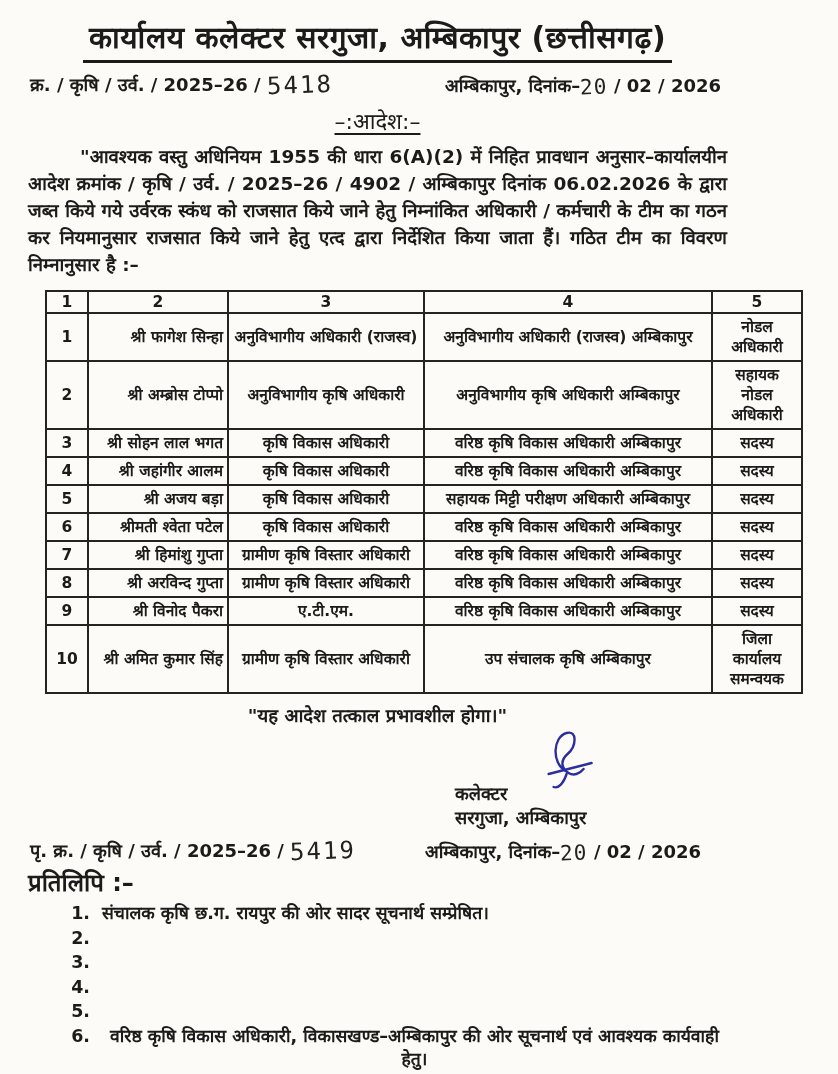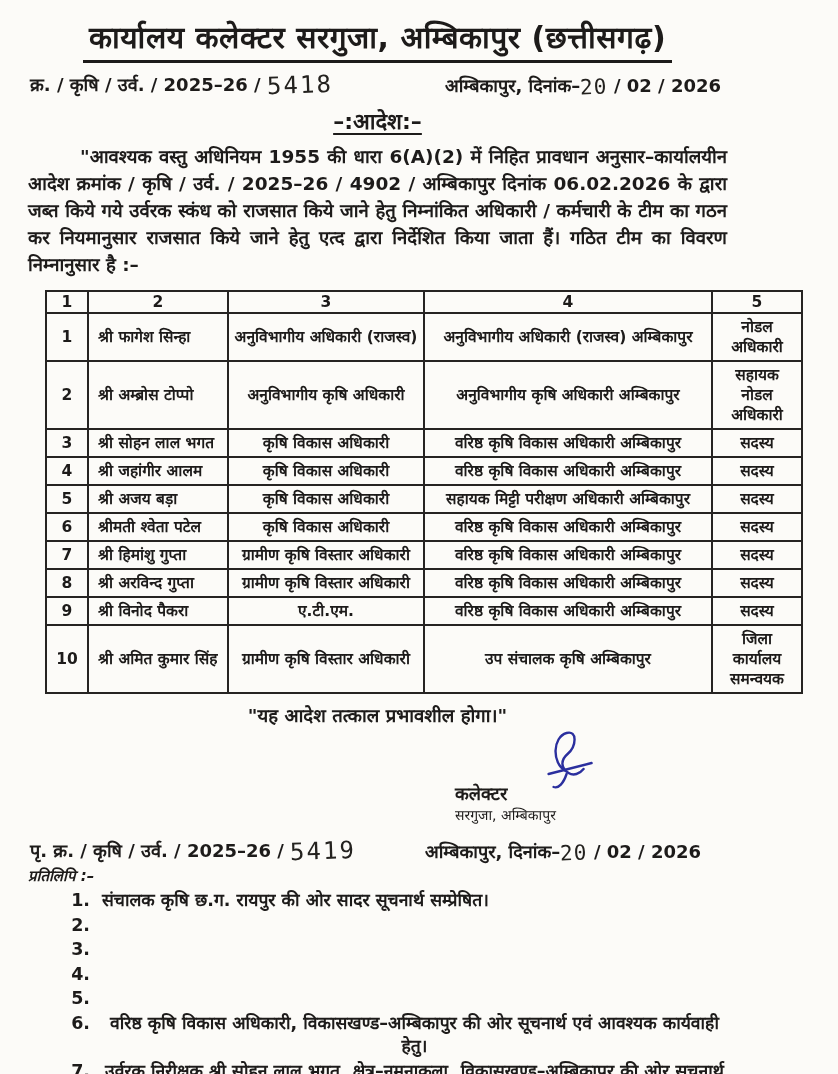--- a/index.html
+++ b/index.html
@@ -30,21 +30,21 @@
   .handwritten {
     font-family:"DejaVu Sans Mono","DejaVu Sans",monospace;
     font-weight:400; font-size:24px; letter-spacing:2px;
     display:inline-block; transform:rotate(-2deg) translateY(2px);
     color:#24221f;
   }
   .hw-small { font-size:21px; letter-spacing:1px; }
 
   .order-heading-wrap { text-align:center; margin-top:8px; }
   .order-heading {
-    font-size:22px; font-weight:bold; text-decoration:underline;
+    font-size:22px; font-weight:normal; text-decoration:underline;
     text-underline-offset:4px;
   }
 
   .order-body {
     margin-top:8px;
     font-size:18.5px; font-weight:bold; line-height:27px;
     text-align:justify; text-indent:52px;
   }
 
   
@@ -52,34 +52,34 @@
   table { border-collapse:collapse; width:756px; table-layout:fixed; }
   col.c1{width:42px;} col.c2{width:140px;} col.c3{width:196px;} col.c4{width:288px;} col.c5{width:90px;}
   th, td {
     border:2px solid #262422;
     font-size:15.5px; font-weight:bold;
     text-align:center; vertical-align:middle;
     padding:3px 4px; line-height:20px;
   }
   thead th { padding:5px 3px; font-size:16px; }
   tr.colnums td { padding:1px 3px; line-height:18px; }
-  td.name-cell { text-align:left; padding-left:9px; }
+  td.name-cell { text-align:right; padding-left:9px; }
 
   .effect-line { text-align:center; font-size:18.5px; font-weight:bold; margin-top:8px; }
 
   
   .sig-block { width:220px; text-align:left; margin-left:auto; position:relative; }
   .sig1 { margin-right:52px; margin-top:2px; height:106px; }
   .sig-ink { position:absolute; left:50%; transform:translateX(-46%); }
   .sig1 .sig-ink { top:-4px; }
   .sig-title { font-size:18px; font-weight:bold; padding-top:52px; }
-  .sig-sub { font-size:14px; font-weight:normal; }
+  .sig-sub { font-size:18px; font-weight:bold; }
 
   .ref-line2 { margin-top:0px; }
-  .copy-label { font-size:15px; font-weight:bold; margin-top:2px;font-style:italic; }
+  .copy-label { font-size:24px; font-weight:bold; margin-top:2px; }
 
   .copy-list { margin-top:4px; }
   .copy-item { display:flex; font-size:17.5px; font-weight:bold; line-height:23.5px; margin-bottom:1px; }
   .copy-num { width:30px; min-width:30px; text-align:right; margin-left:32px; }
   .copy-text { padding-left:12px; text-align:center; }
 </style>
 </head>
 <body>
 
 <div class="sheet">

